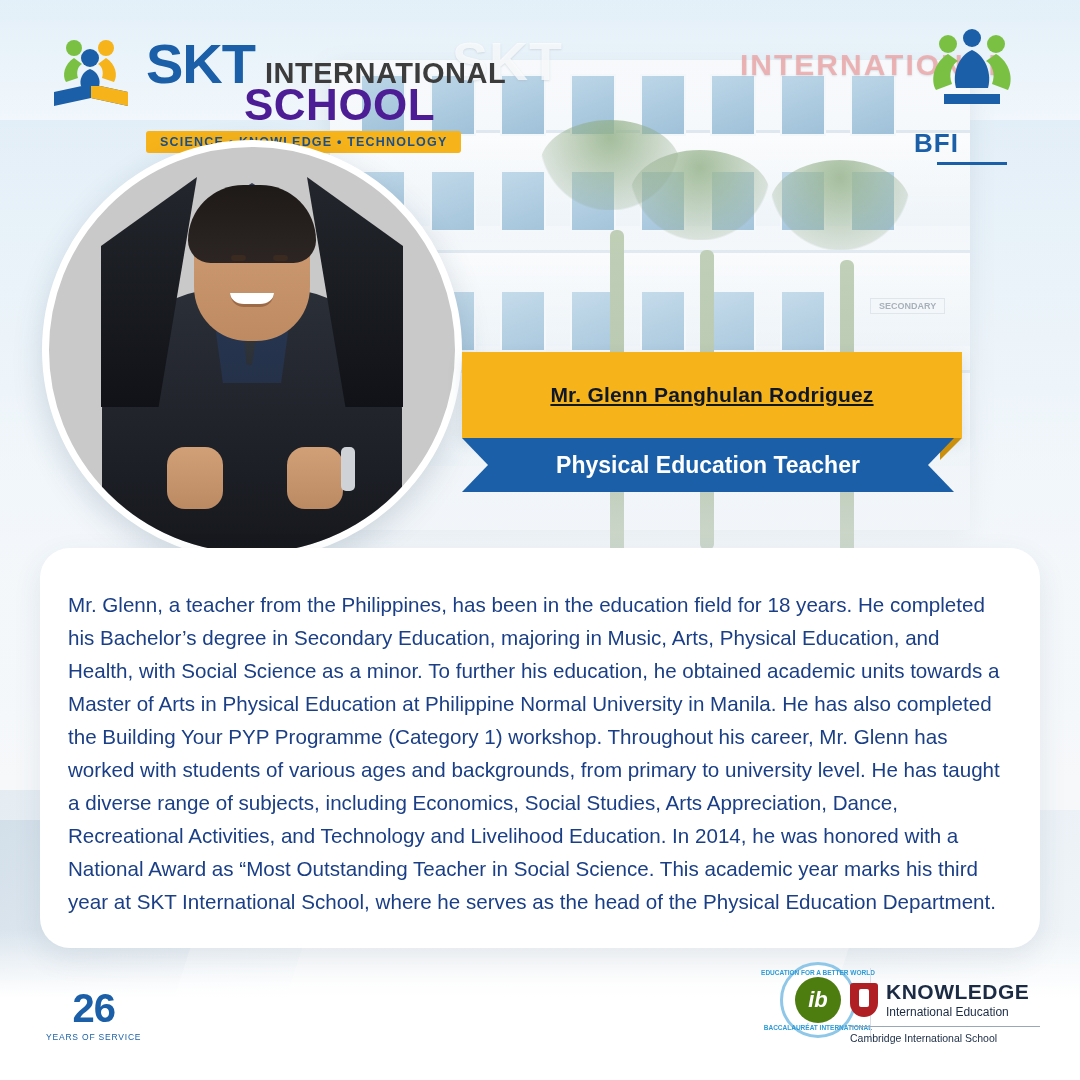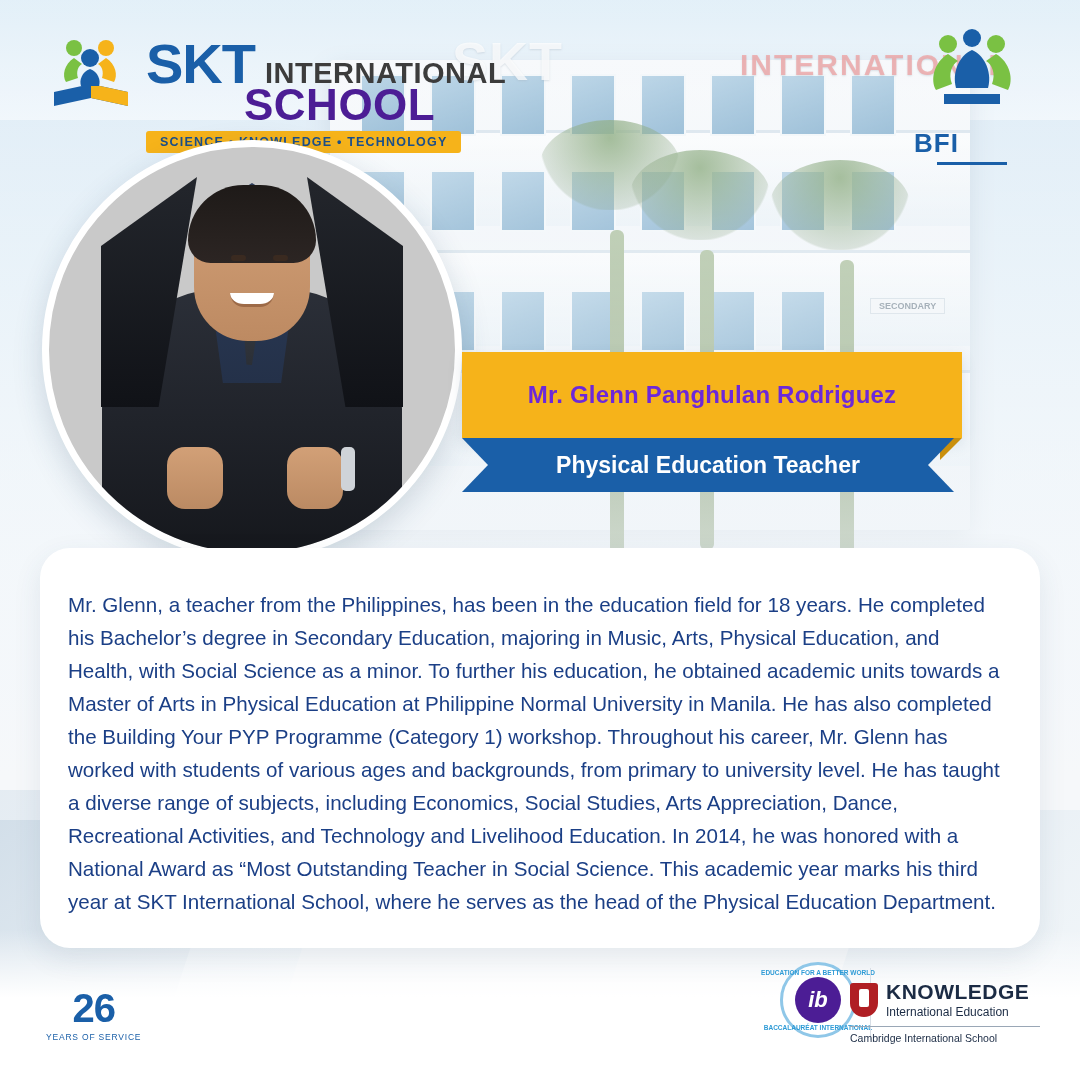--- a/index.html
+++ b/index.html
@@ -209,21 +209,21 @@
     display: flex; align-items: center; justify-content: center;
     box-shadow: 0 6px 14px rgba(60,90,120,.14);
   }
   .name-banner .tail {
     position: absolute; right: -0px; bottom: -22px;
     width: 0; height: 0;
     border-left: 22px solid #c98f0d;
     border-bottom: 22px solid transparent;
   }
   .name-text {
-    color: #6d28d9; font-size: 24px; font-weight: 800; letter-spacing: .2px;
+    color: #0f172a; font-size: 21px; font-weight: 800; letter-spacing: .2px; text-decoration: underline;
   }
   .role-banner {
     position: absolute; left: 488px; top: 438px; width: 440px; height: 54px;
     background: #1a5fa8;
     display: flex; align-items: center; justify-content: center;
   }
   .role-banner::after {
     content: ""; position: absolute; right: -26px; top: 0;
     border-top: 27px solid #1a5fa8;
     border-bottom: 27px solid #1a5fa8;
@@ -264,21 +264,21 @@
 
   .ib-logo {
     position: absolute; left: 780px; bottom: 42px; width: 76px; height: 76px;
     border-radius: 50%;
     background: #ffffff;
     border: 3px solid #8fc7e8;
     display: flex; align-items: center; justify-content: center;
   }
   .ib-inner {
     width: 46px; height: 46px; border-radius: 50%;
-    background: #4c1d95; color: #fff;
+    background: #4d7c0f; color: #fff;
     display: flex; align-items: center; justify-content: center;
     font-size: 22px; font-weight: 800; font-style: italic;
   }
   .ib-ring-text {
     position: absolute; inset: 0; border-radius: 50%;
     font-size: 6.5px; color: #2e9bd6; font-weight: 700;
   }
   .ib-ring-text span { position: absolute; white-space: nowrap; }
   .ib-top { top: 4px; left: 50%; transform: translateX(-50%); }
   .ib-bot { bottom: 4px; left: 50%; transform: translateX(-50%); }

